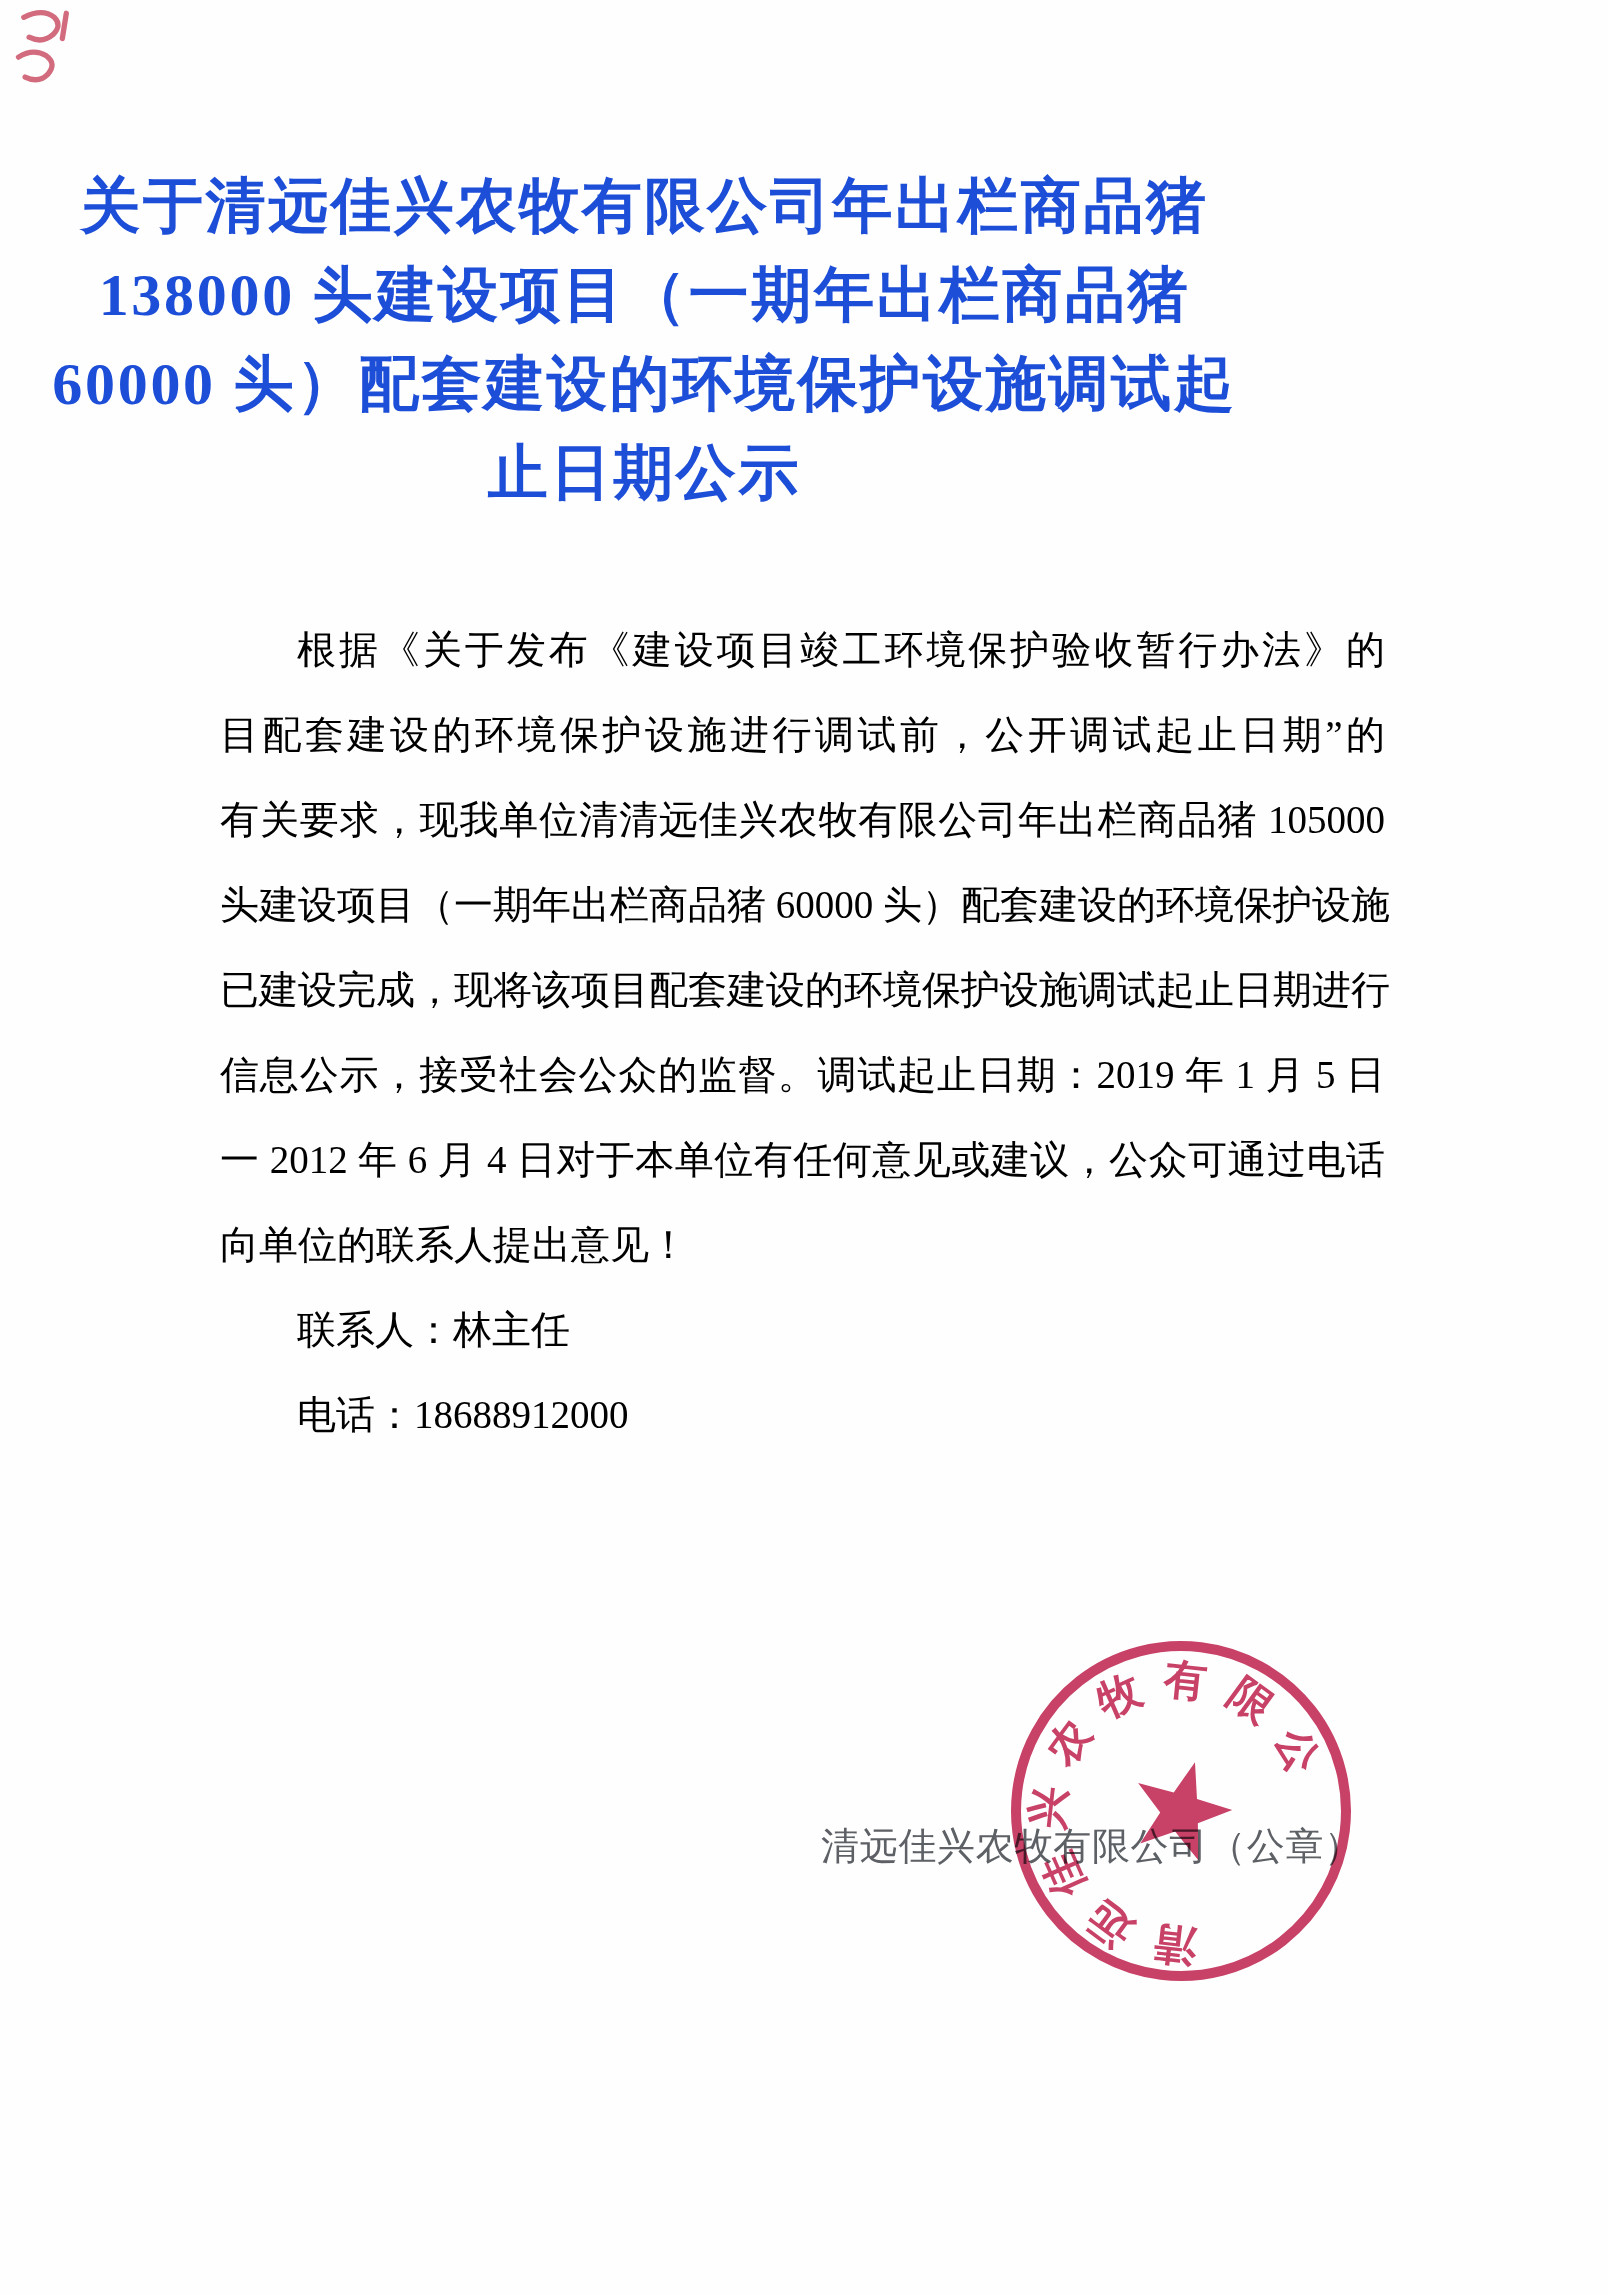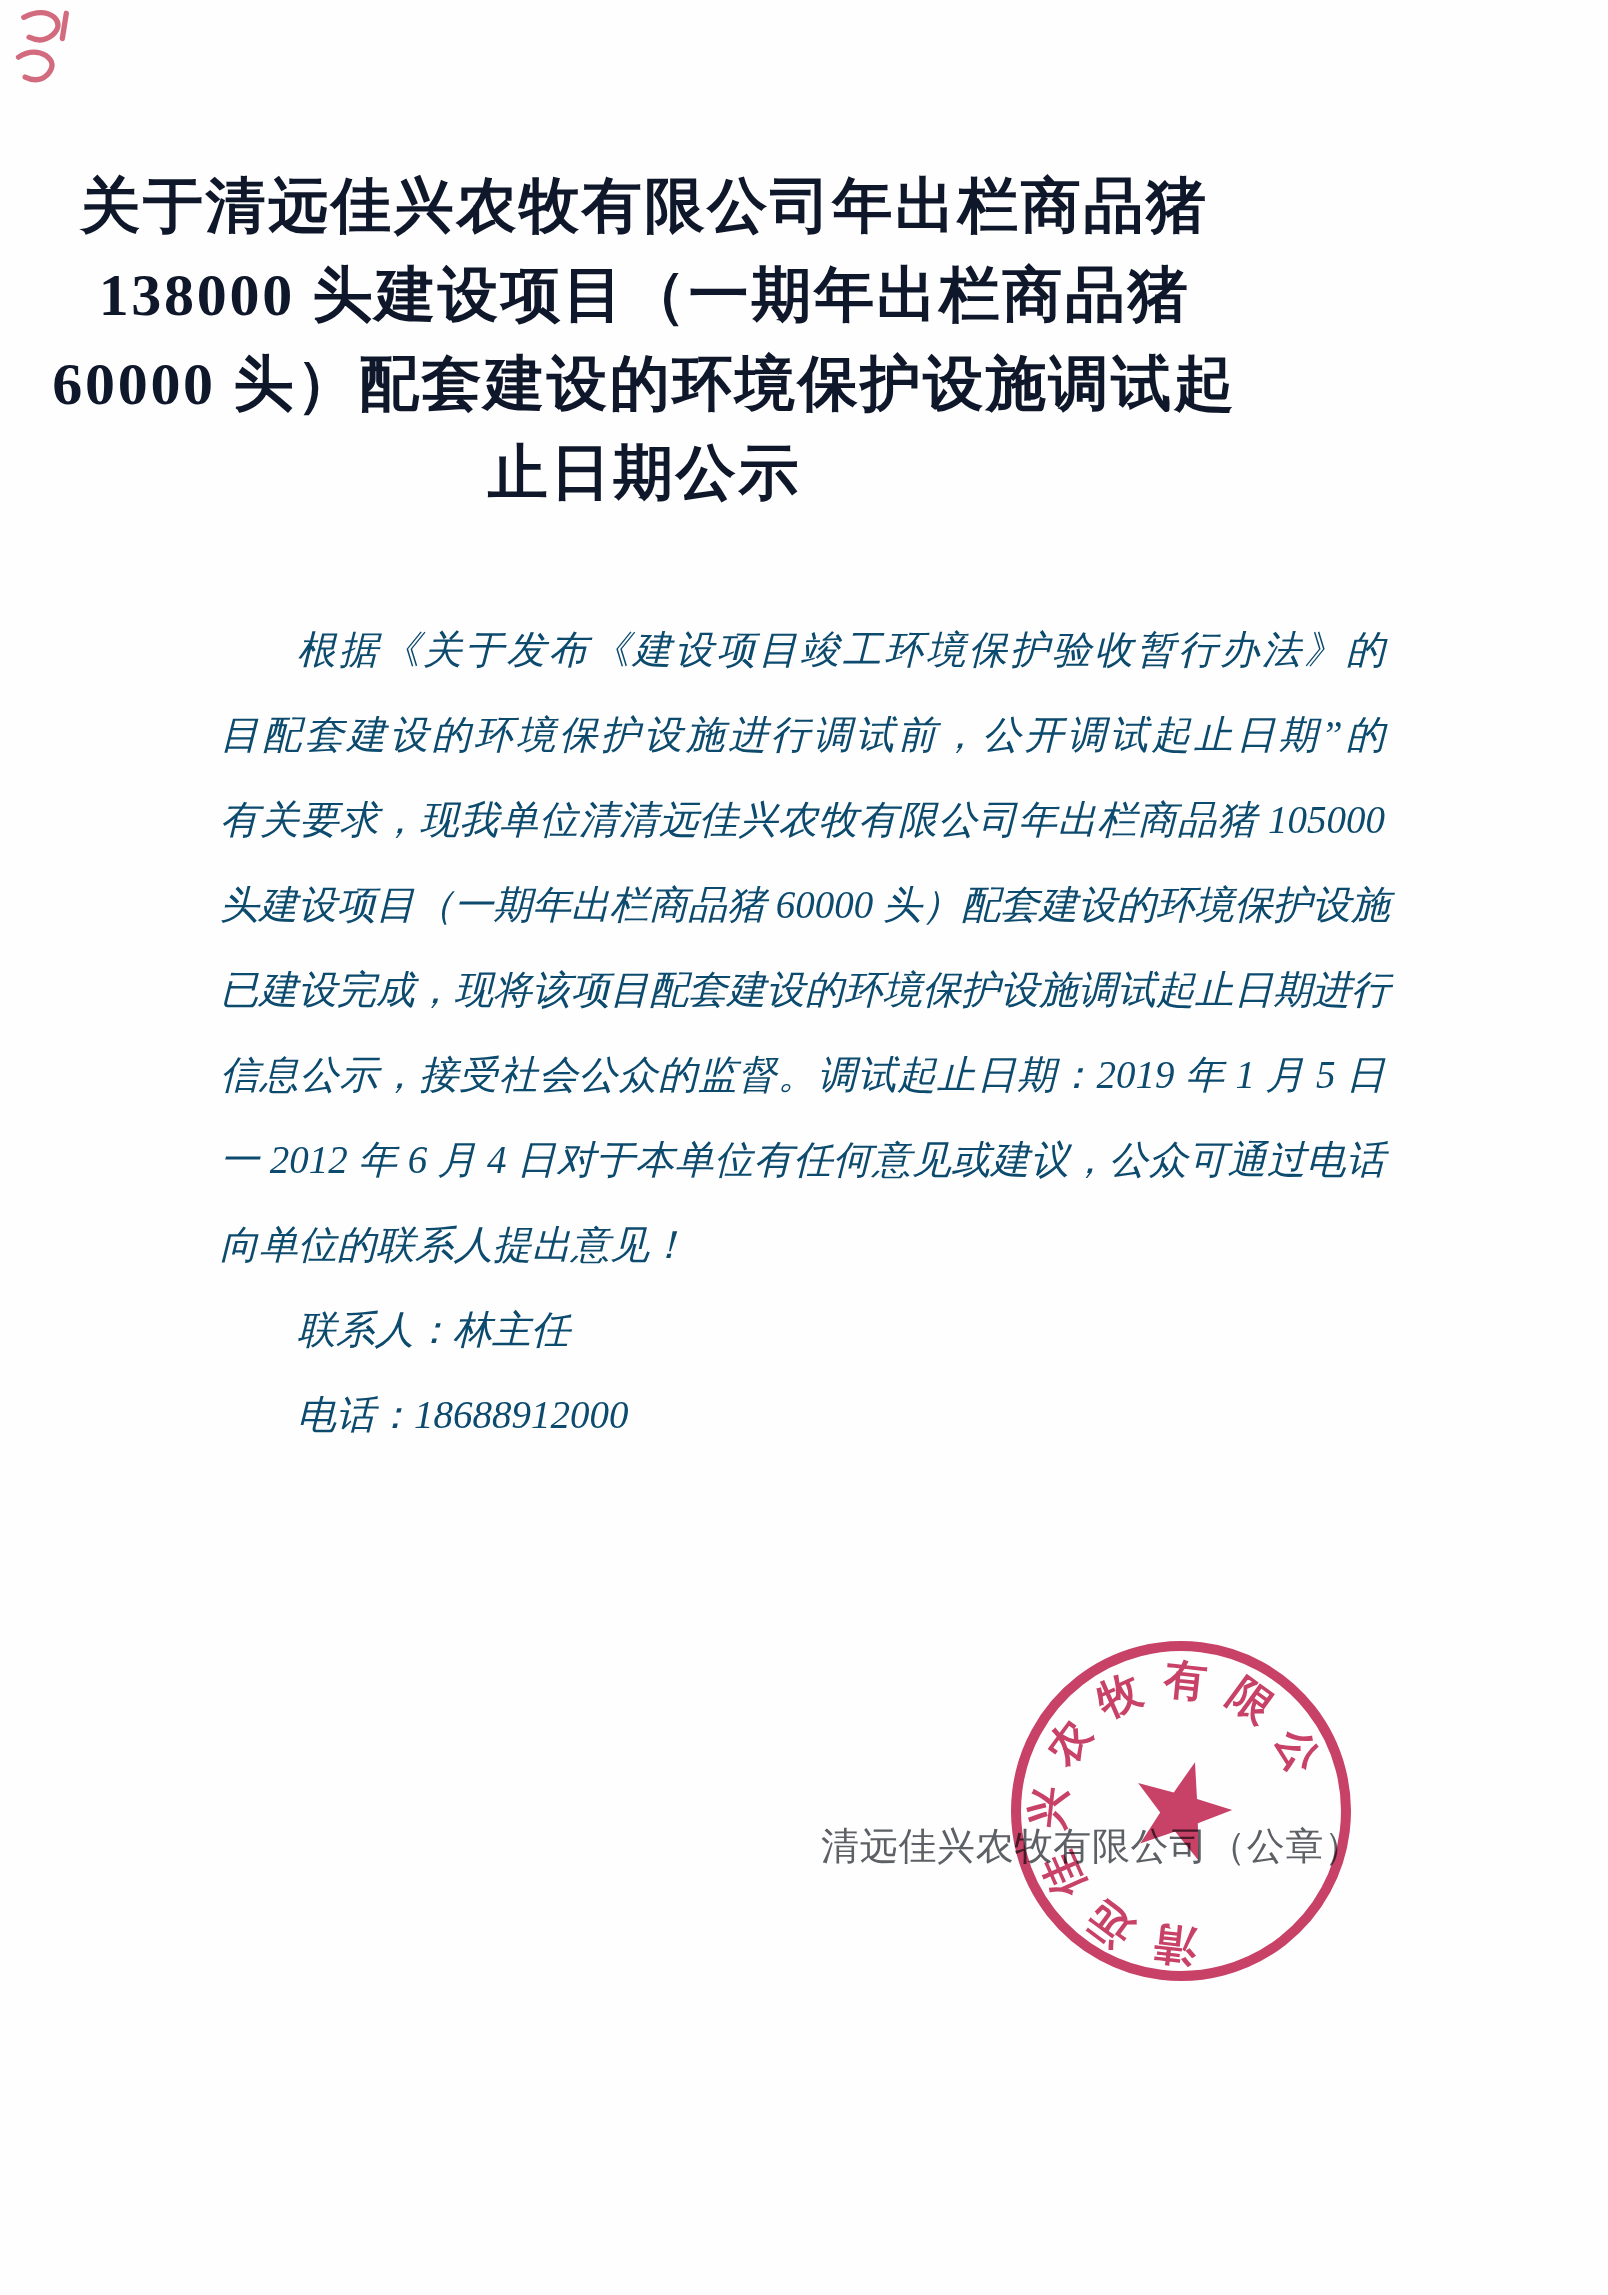--- a/index.html
+++ b/index.html
@@ -28,33 +28,32 @@
   .title-block {
     position: absolute;
     left: 0;
     top: 162px;
     width: 1289px;
     text-align: center;
     font-size: 60px;
     font-weight: bold;
     line-height: 89px;
     letter-spacing: 2.7px;
-    color: #0f172a;
+    color: #1d4ed8;
   }
 
   
   .body-block {
     position: absolute;
     left: 220px;
     top: 607px;
     width: 1165px;
     font-size: 39px;
     line-height: 85px;
-    color: #0c4a6e;
-    font-style: italic;
+    color: #000000;
   }
   .body-line {
     text-align: justify;
     text-align-last: justify;
     text-justify: inter-character;
     height: 85px;
     white-space: nowrap;
   }
   .body-line.indent { text-indent: 77px; }
   .body-line.plain {

